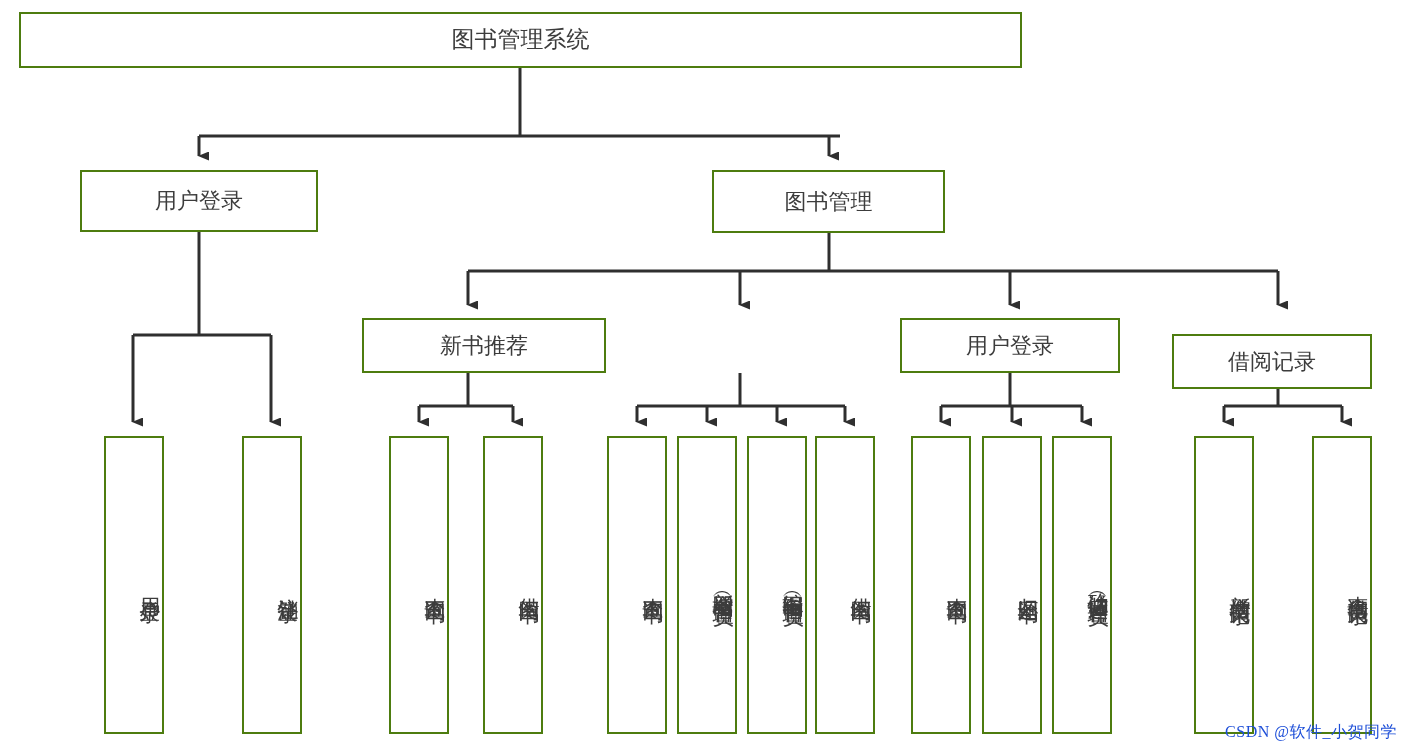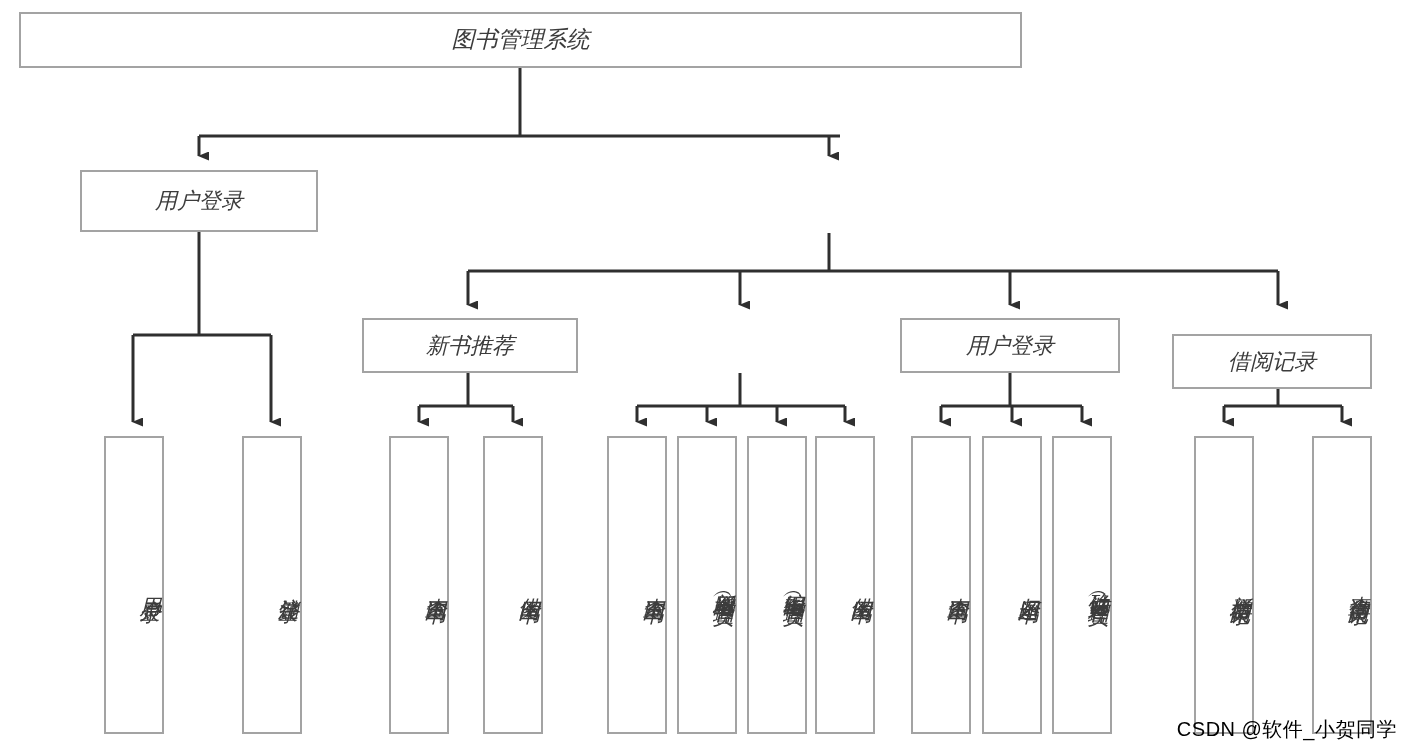--- a/index.html
+++ b/index.html
@@ -23,29 +23,28 @@
     left: 0;
     top: 0;
     width: 1405px;
     height: 747px;
     pointer-events: none;
   }
   .node {
     position: absolute;
     box-sizing: border-box;
     background: #ffffff;
-    border: 2px solid #a3a3a3;
+    border: 2px solid #4d7c0f;
     color: #3c3c3c;
     display: flex;
     align-items: center;
     justify-content: center;
     text-align: center;
     line-height: 1.18;
     z-index: 2;
-    font-style: italic;
   }
   .node-h {
     font-size: 22px;
   }
   .node-root {
     font-size: 23px;
   }
   .node-v {
     font-size: 21px;
     writing-mode: vertical-rl;
@@ -59,25 +58,26 @@
     align-items: flex-start;
   }
   .node-label {
     display: block;
     white-space: nowrap;
   }
   #watermark {
     position: absolute;
     right: 8px;
     bottom: 4px;
-    font-size: 20px;
-    color: #000000;
+    font-size: 16px;
+    color: #1d4ed8;
     letter-spacing: 0.5px;
     z-index: 5;
     white-space: nowrap;
+    font-family: Liberation Serif, serif;
   }
 </style>
 </head>
 <body>
 
 <div id="diagram-canvas">
 
   <svg id="edge-layer" viewBox="0 0 1405 747" width="1405" height="747" xmlns="http://www.w3.org/2000/svg">
     <defs>
       <marker id="arrowhead" markerWidth="9" markerHeight="11" refX="4.5" refY="10" orient="auto" markerUnits="userSpaceOnUse">
@@ -128,22 +128,25 @@
     </g>
   </svg>
 
   <div class="node node-root" style="left:19px; top:12px; width:1003px; height:56px;">
     <span class="node-label">图书管理系统</span>
   </div>
 
   <div class="node node-h" style="left:80px; top:170px; width:238px; height:62px;">
     <span class="node-label">用户登录</span>
   </div>
-
-  <div class="node node-h" style="left:362px; top:318px; width:216px; height:55px;text-align:center;">
+  <div class="node node-h" style="left:712px; top:170px; width:233px; height:63px;">
+    <span class="node-label">图书管理</span>
+  </div>
+
+  <div class="node node-h" style="left:362px; top:318px; width:244px; height:55px;text-align:center;">
     <span class="node-label">新书推荐</span>
   </div>
   <div class="node node-h" style="left:900px; top:318px; width:220px; height:55px;">
     <span class="node-label">用户登录</span>
   </div>
   <div class="node node-h" style="left:1172px; top:334px; width:200px; height:55px;">
     <span class="node-label">借阅记录</span>
   </div>
 
   <div class="node node-v" style="left:104px; top:436px; width:60px; height:298px;">

